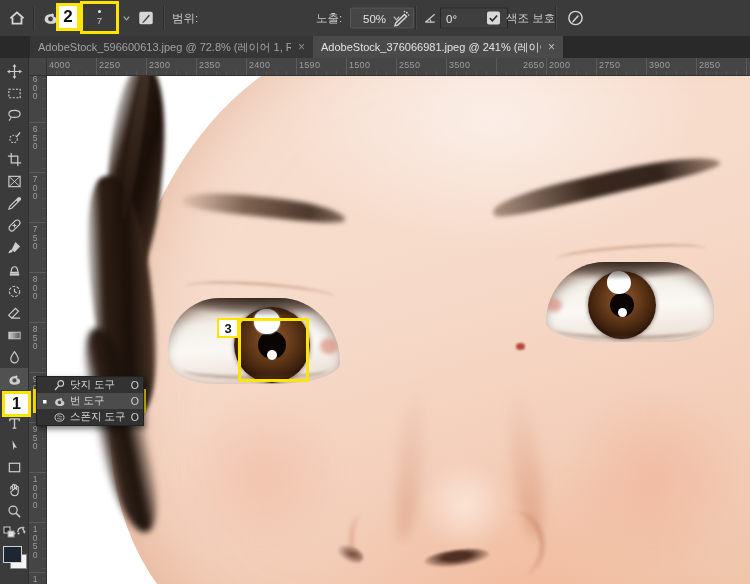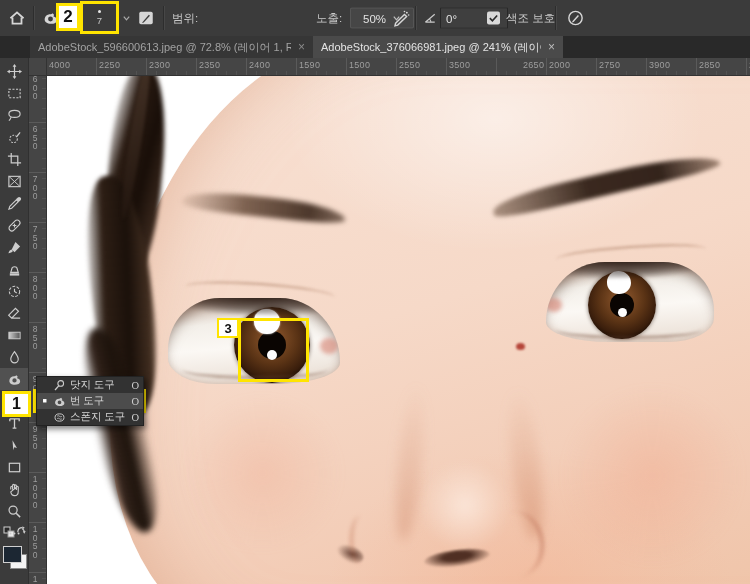--- a/index.html
+++ b/index.html
@@ -49,21 +49,21 @@
   .tool-slot.selected{background:#515151;}
   .tool-slot svg{display:block;}
   #swatches{position:absolute;left:0;top:484px;width:28px;height:42px;}
   
   #canvas{position:absolute;left:46px;top:75px;width:704px;height:509px;background:#ffffff;overflow:hidden;z-index:10;}
   #canvas .ph{position:absolute;}
   
   #flyout{position:absolute;left:36px;top:376px;width:108px;background:#323232;border:1px solid #222;
           box-shadow:2px 3px 6px rgba(0,0,0,.5);z-index:56;box-sizing:border-box;}
   .menu-row{height:16px;display:flex;align-items:center;gap:4px;padding:0 4px 0 3px;
-            font-size:10.5px;color:#d8d8d8;white-space:nowrap;font-family:Liberation Serif, serif;}
+            font-size:10.5px;color:#d8d8d8;white-space:nowrap;}
   .menu-row.selected{background:#4c4c4c;}
   .menu-row .mi{width:13px;display:flex;justify-content:center;flex:none;}
   .menu-row .sel-dot{width:9px;flex:none;color:#fff;font-size:7px;line-height:7px;text-align:center;}
   .menu-row .mlabel{flex:1;}
   .menu-row .mshort{flex:none;color:#cfcfcf;}
 </style>
 </head>
 <body>
 
 <div id="app">

